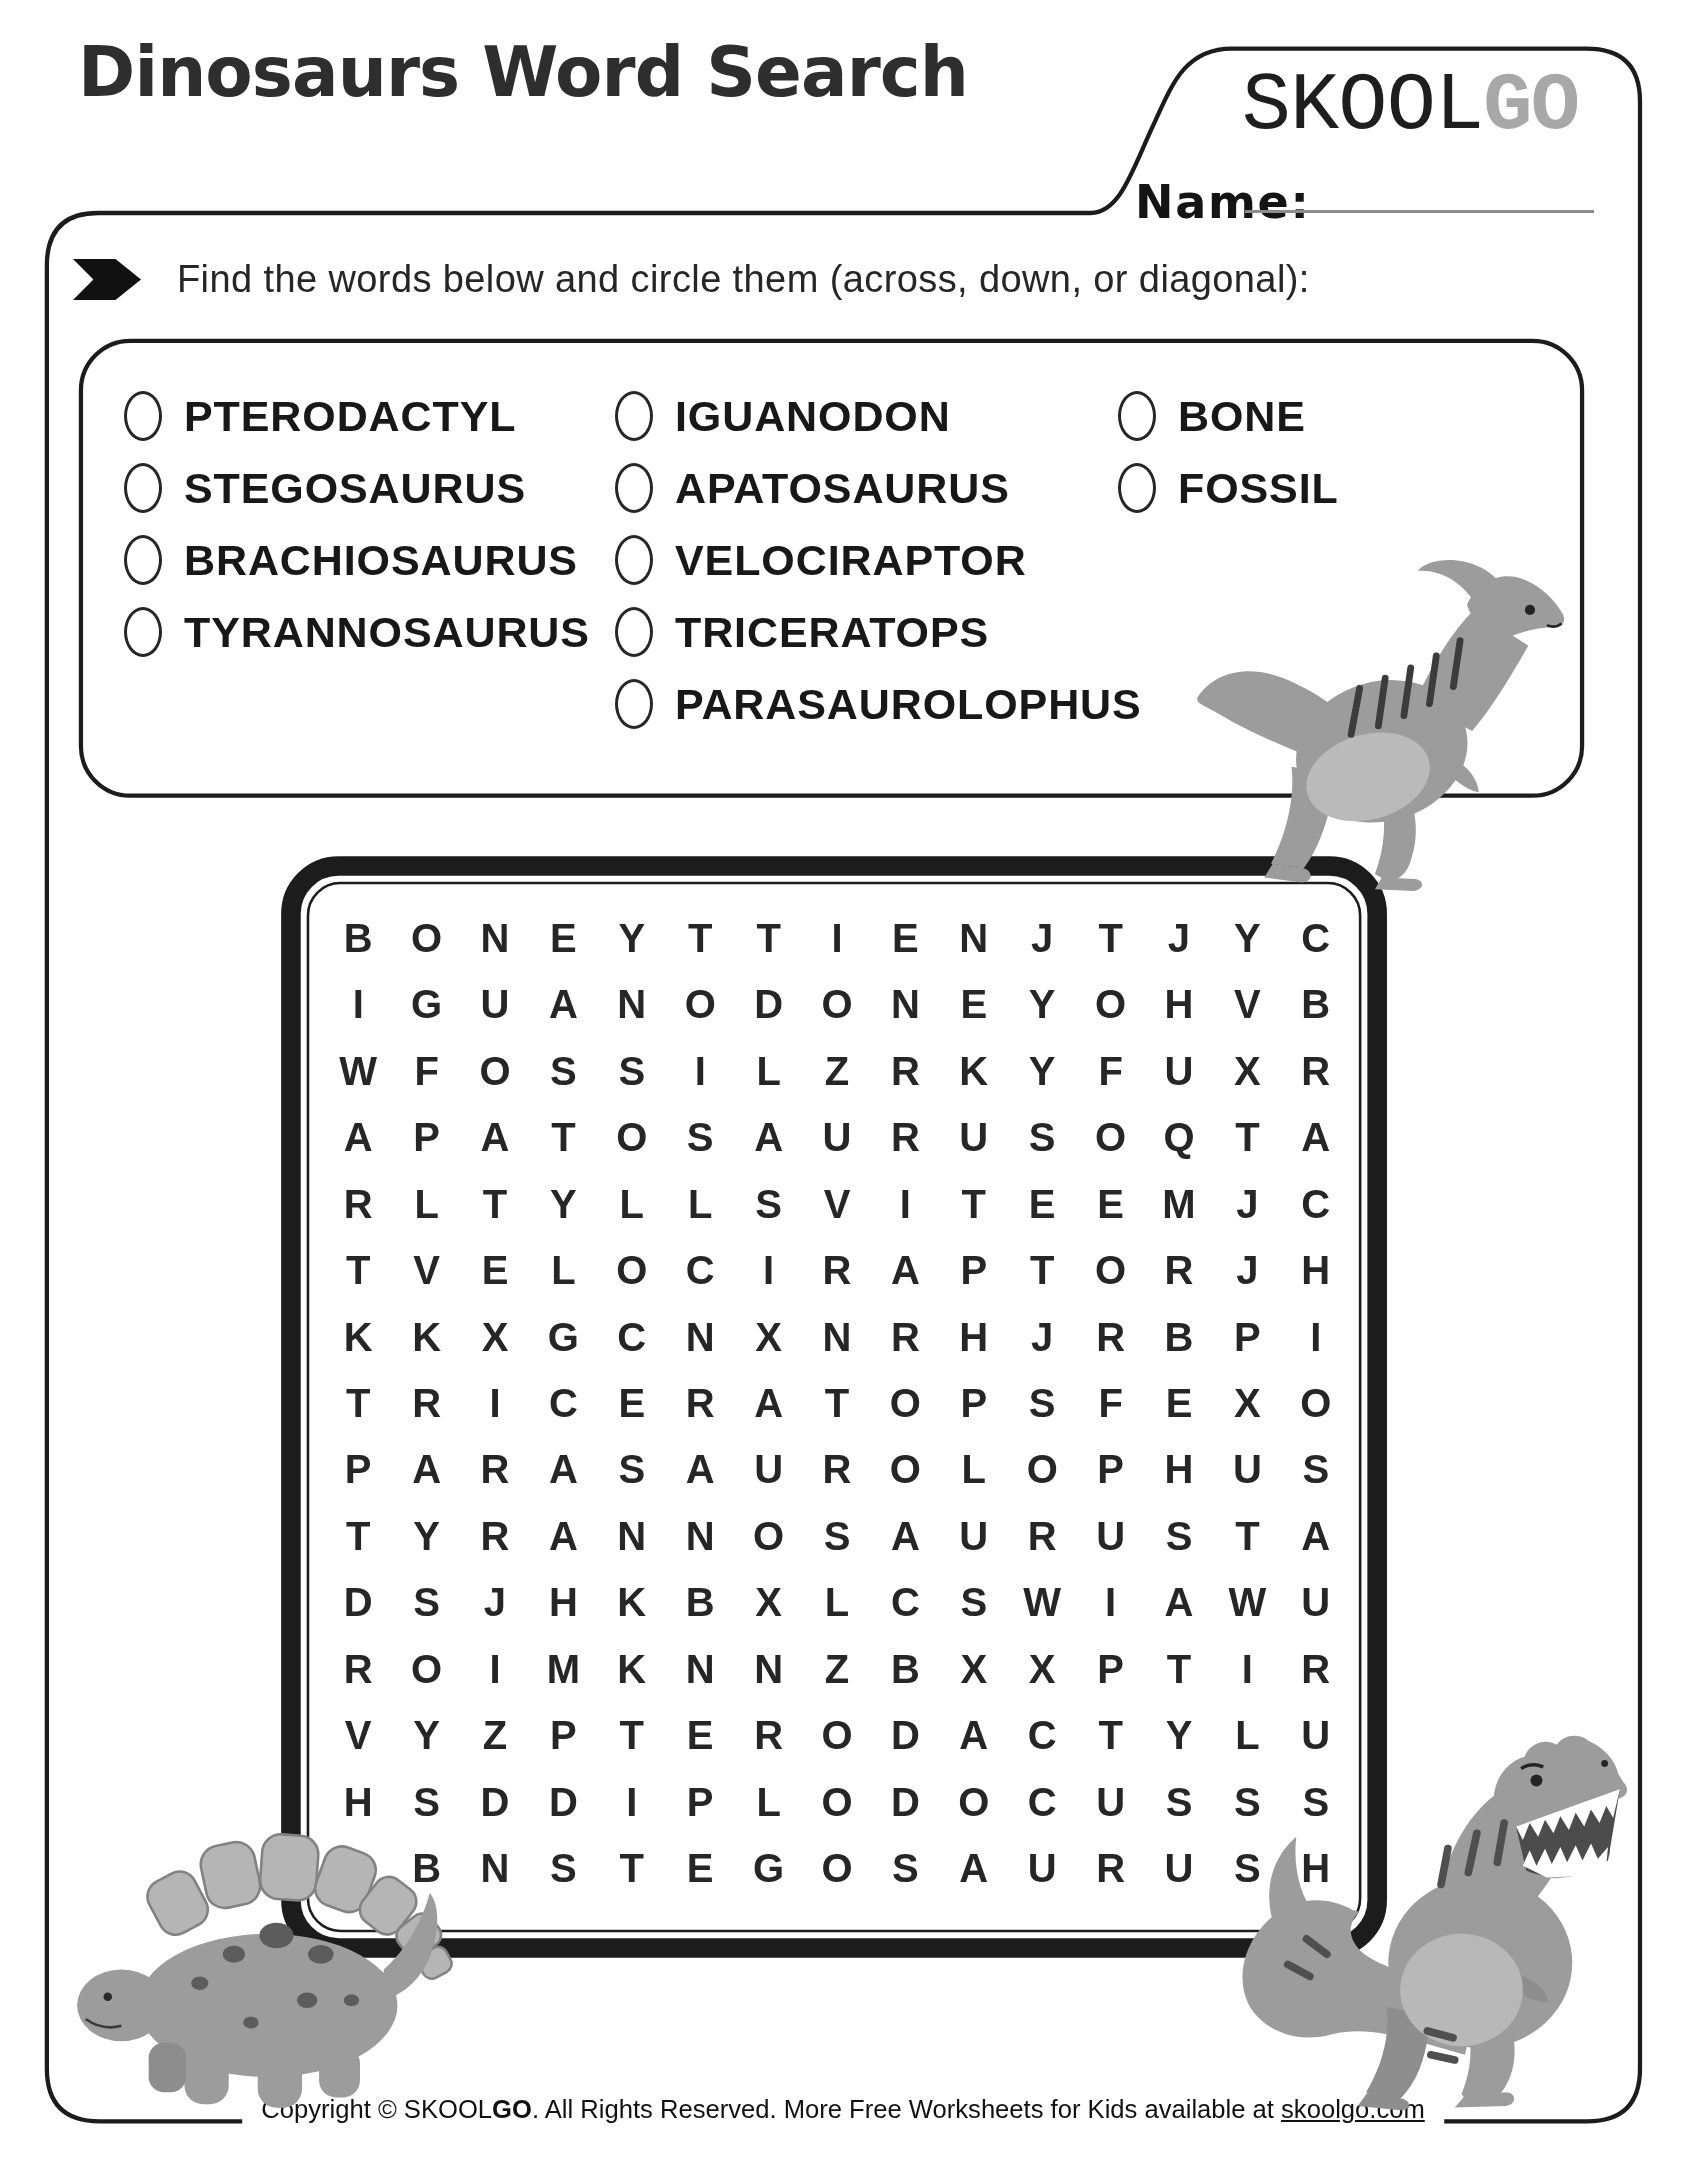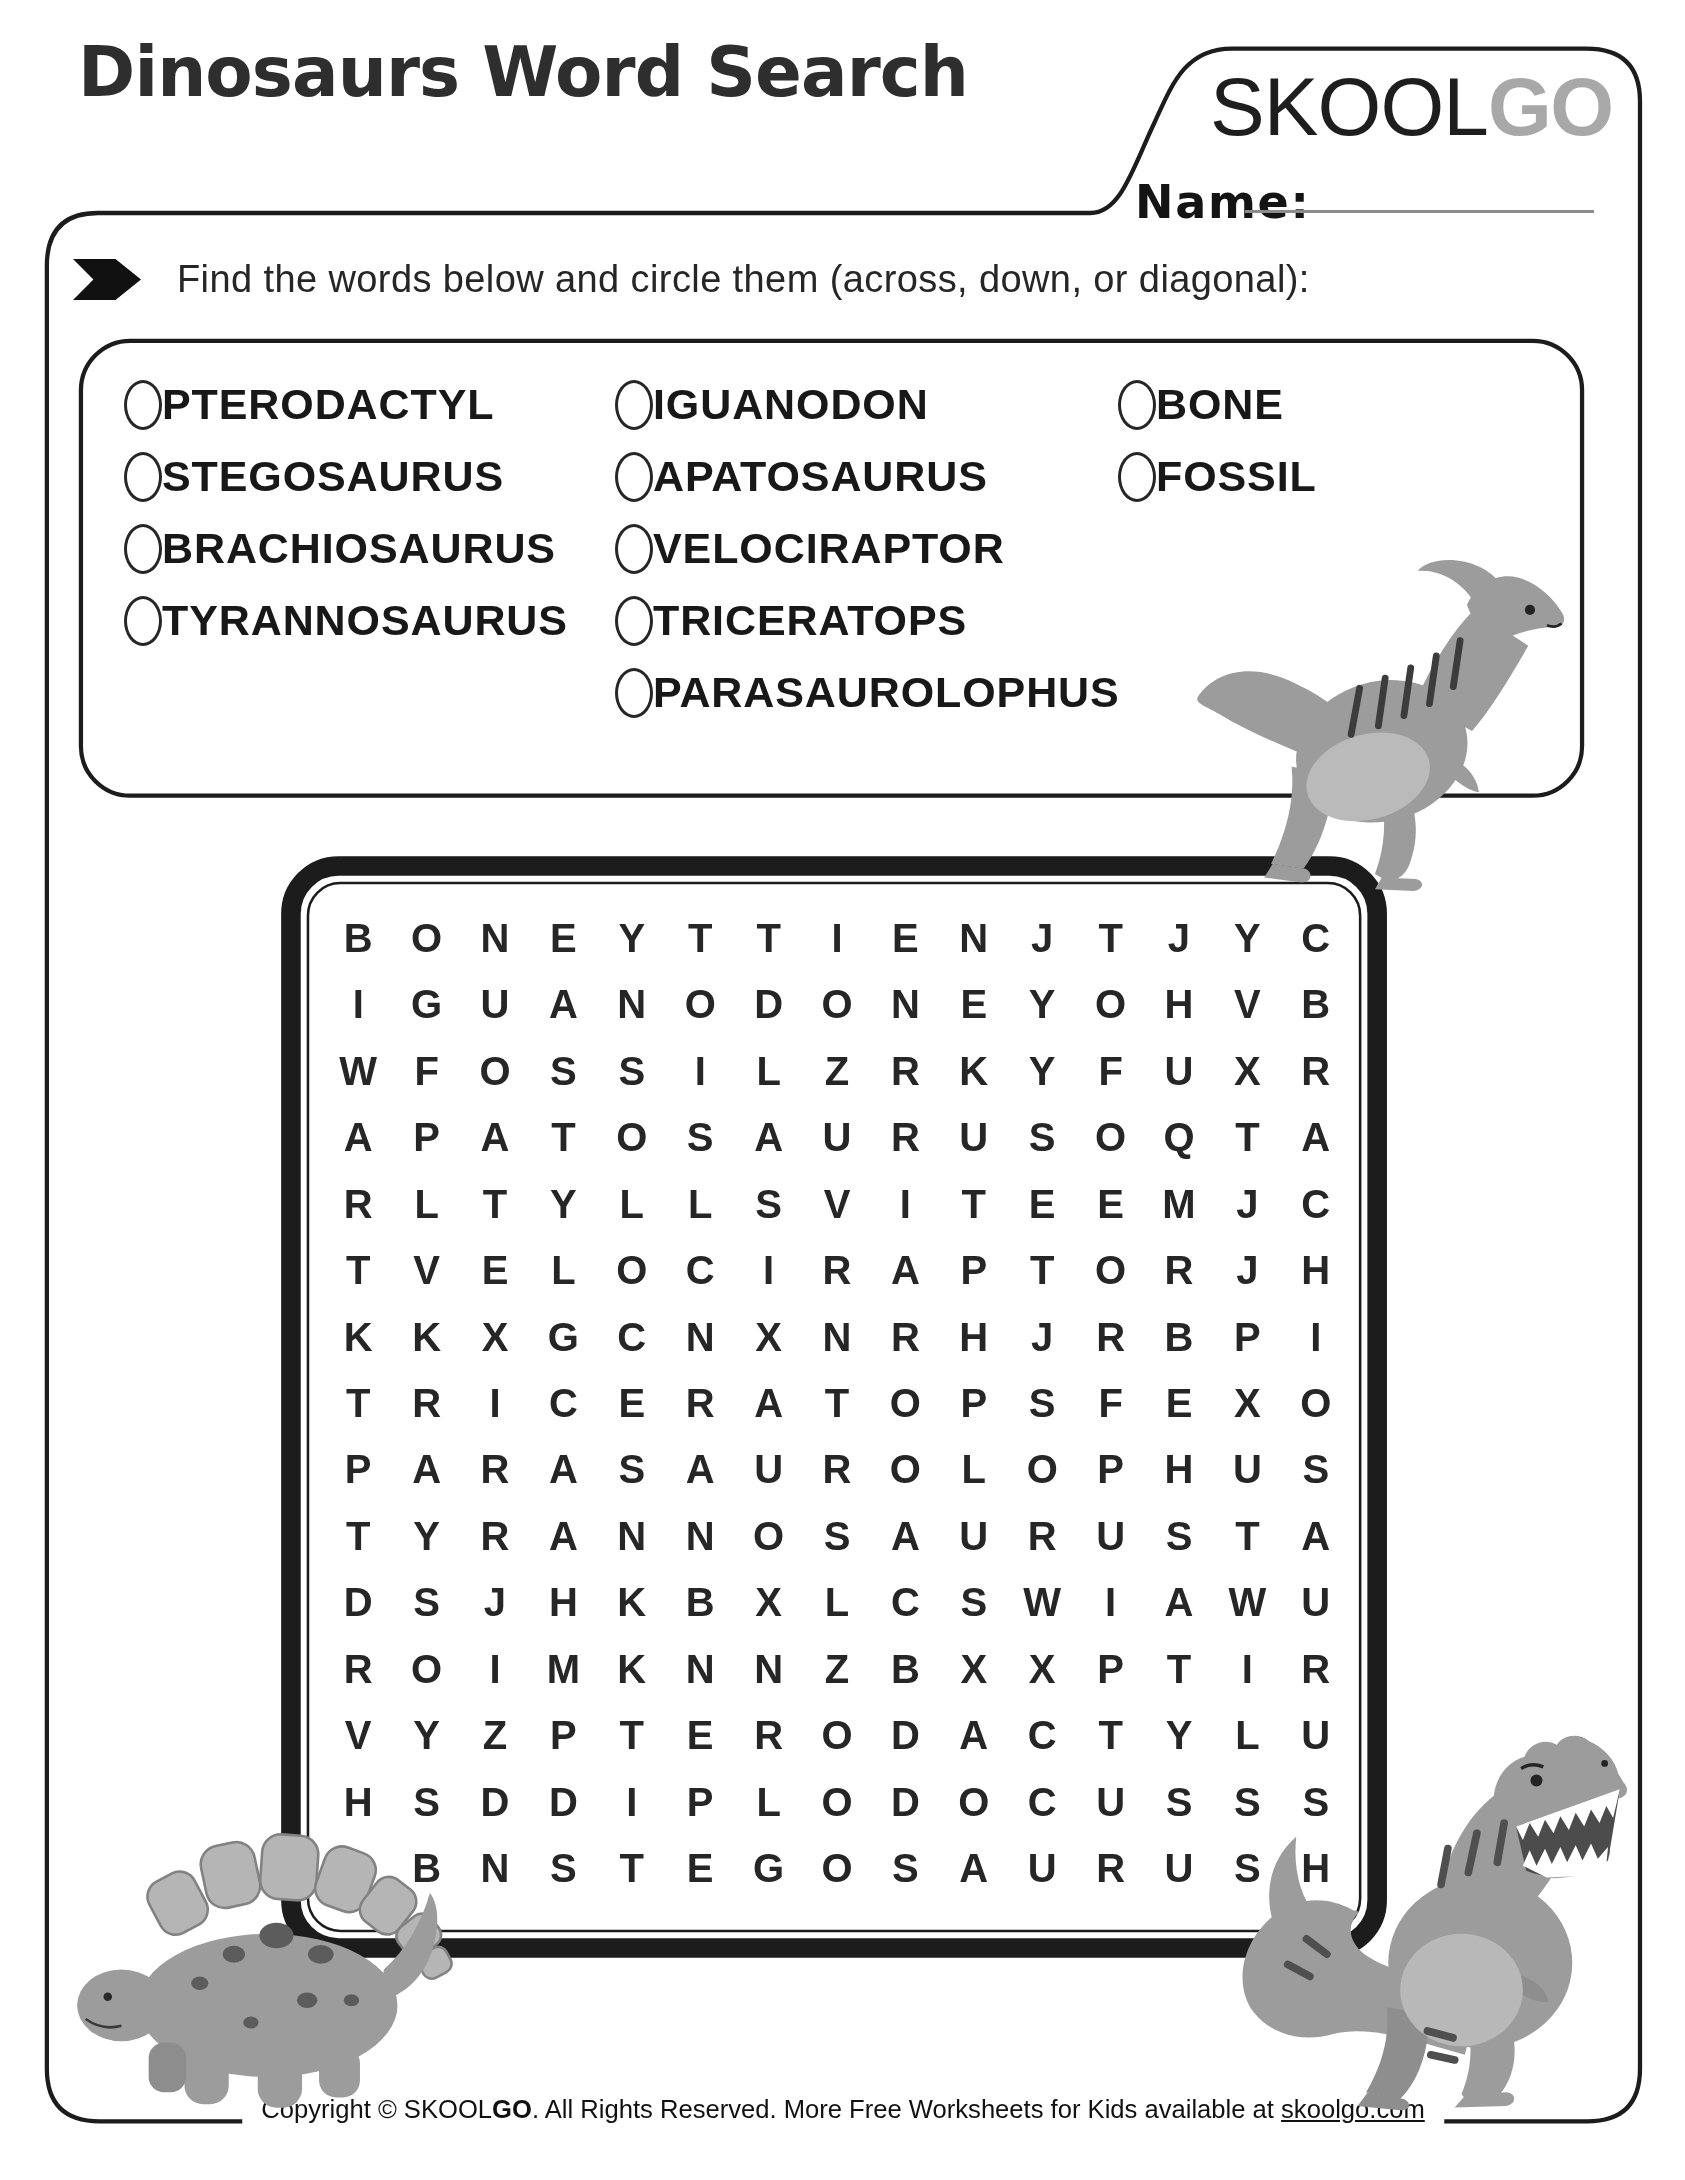--- a/index.html
+++ b/index.html
@@ -6,35 +6,35 @@
     --ink:#1c1c1c; --logo-gray:#a8a8a8; --dino-gray:#9c9c9c;
   }
   html,body{margin:0;padding:0;}
   body{width:1686px;height:2181px;background:#ffffff;position:relative;overflow:hidden;
        font-family:"Liberation Sans", sans-serif;color:#1d1d1d;}
   .abs{position:absolute;}
   
   .page-title{left:78px;top:32px;font-family:"DejaVu Sans", sans-serif;font-weight:800;
     font-size:69px;letter-spacing:-0.9px;color:#2e2e2e;white-space:nowrap;}
   .brand{left:1210px;top:60px;width:400px;text-align:center;font-size:82px;white-space:nowrap;
-    font-family:Liberation Sans, sans-serif;}
+    font-family:Liberation Mono, monospace;}
   .brand .skool{font-weight:300;color:#1e1e1e;letter-spacing:-0.9px;}
   .brand .go{font-weight:800;color:var(--logo-gray);letter-spacing:-1.7px;}
   .name-label{left:1135px;top:175px;font-family:"DejaVu Sans", sans-serif;font-weight:700;
     font-size:46px;letter-spacing:1.7px;color:#141414;}
   .name-line{left:1245px;top:210px;width:349px;height:2.6px;background:#8c8c8c;}
   
   .instruction-row{left:73px;top:258px;display:flex;align-items:center;gap:36px;}
   .instruction-text{font-size:38px;font-weight:400;letter-spacing:0.4px;color:#262626;white-space:nowrap;}
   
   .word-col{position:absolute;}
   .word-col.c1{left:124px;top:380px;}
   .word-col.c2{left:615px;top:380px;}
   .word-col.c3{left:1118px;top:380px;}
-  .word-item{height:72px;display:flex;align-items:flex-start;}
+  .word-item{height:72px;display:flex;align-items:center;gap:22px;}
   .bullet{width:32px;height:44px;border:3px solid #262626;border-radius:50%;flex:0 0 auto;background:#fff;}
   .word-label{font-weight:700;font-size:43px;letter-spacing:0.9px;color:#181818;white-space:nowrap;}
   
   .letter-grid{left:324px;top:905px;width:1026px;height:997px;display:grid;
     grid-template-columns:repeat(15,1fr);grid-template-rows:repeat(15,1fr);}
   .cell{display:flex;align-items:center;justify-content:center;
     font-weight:700;font-size:40px;color:#262626;}
   
   .footer-label{left:50%;top:2095px;transform:translateX(-50%);background:#ffffff;
     padding:0 19px;font-size:25.6px;color:#111;white-space:nowrap;}

